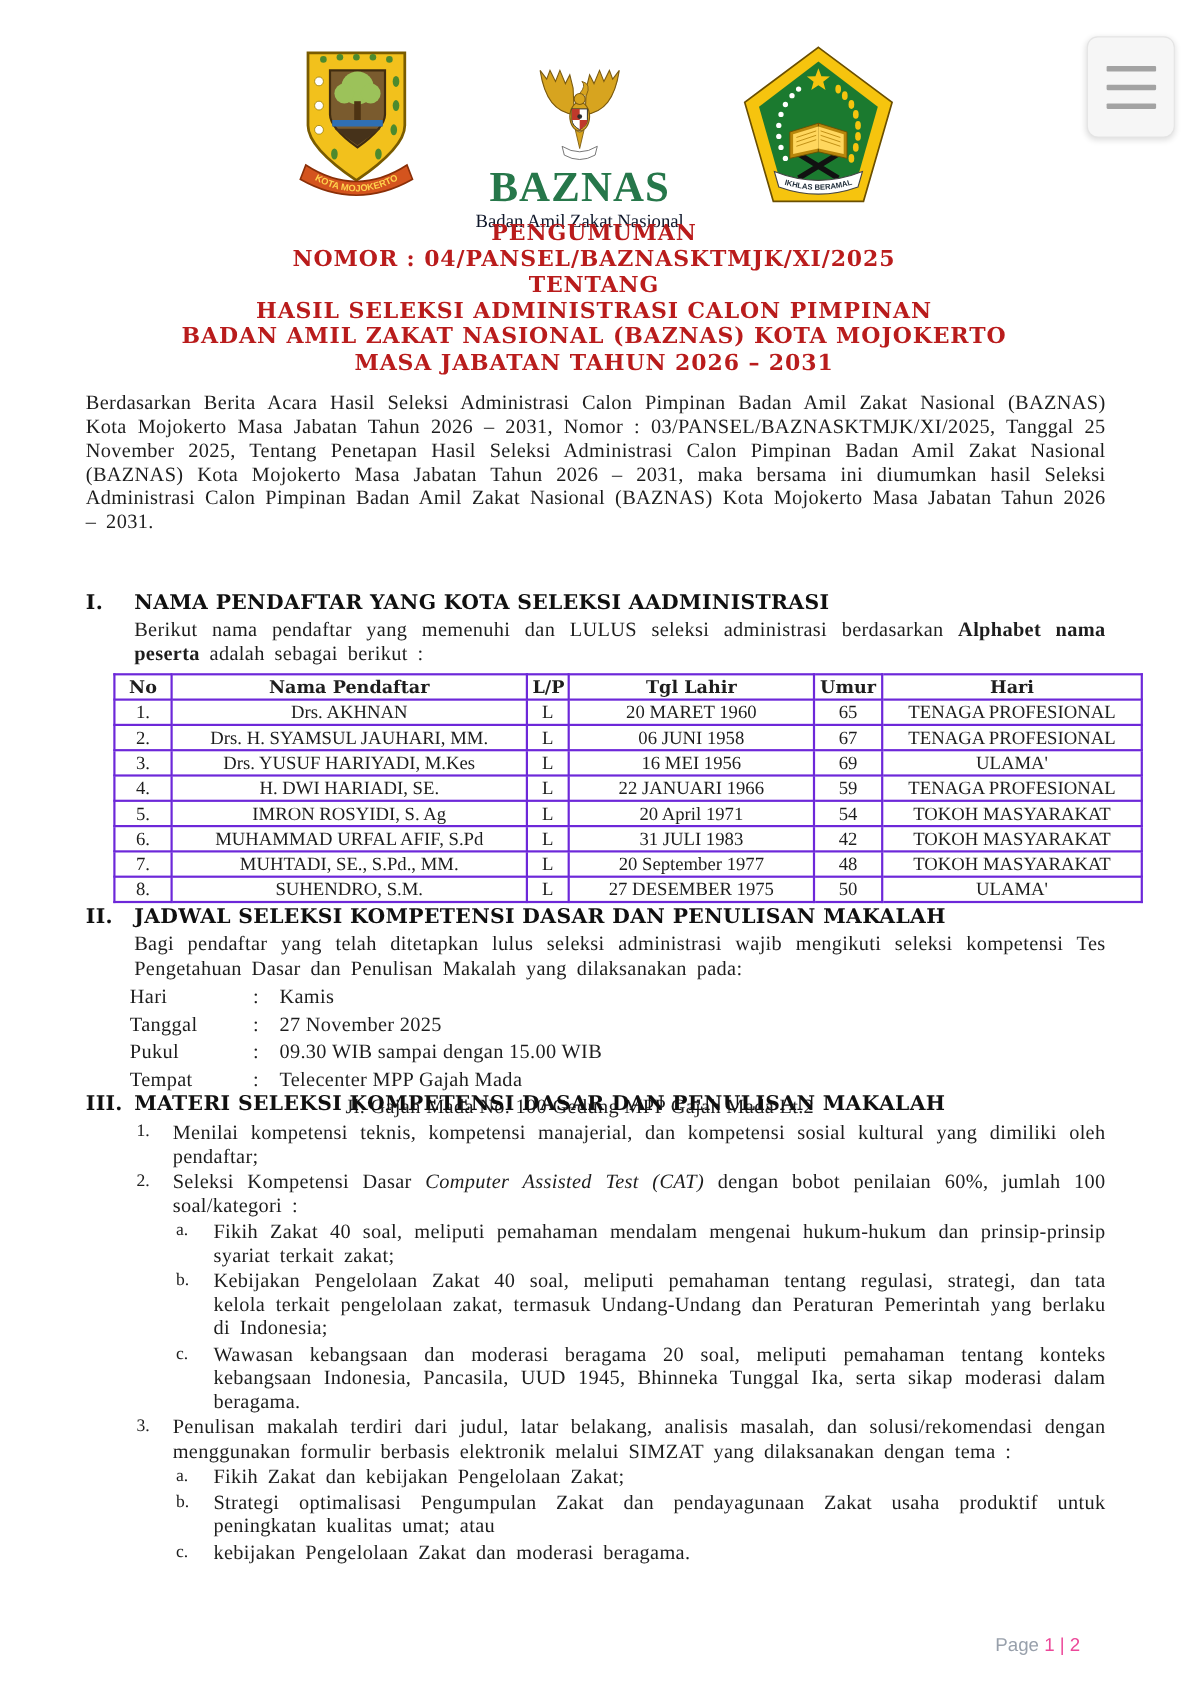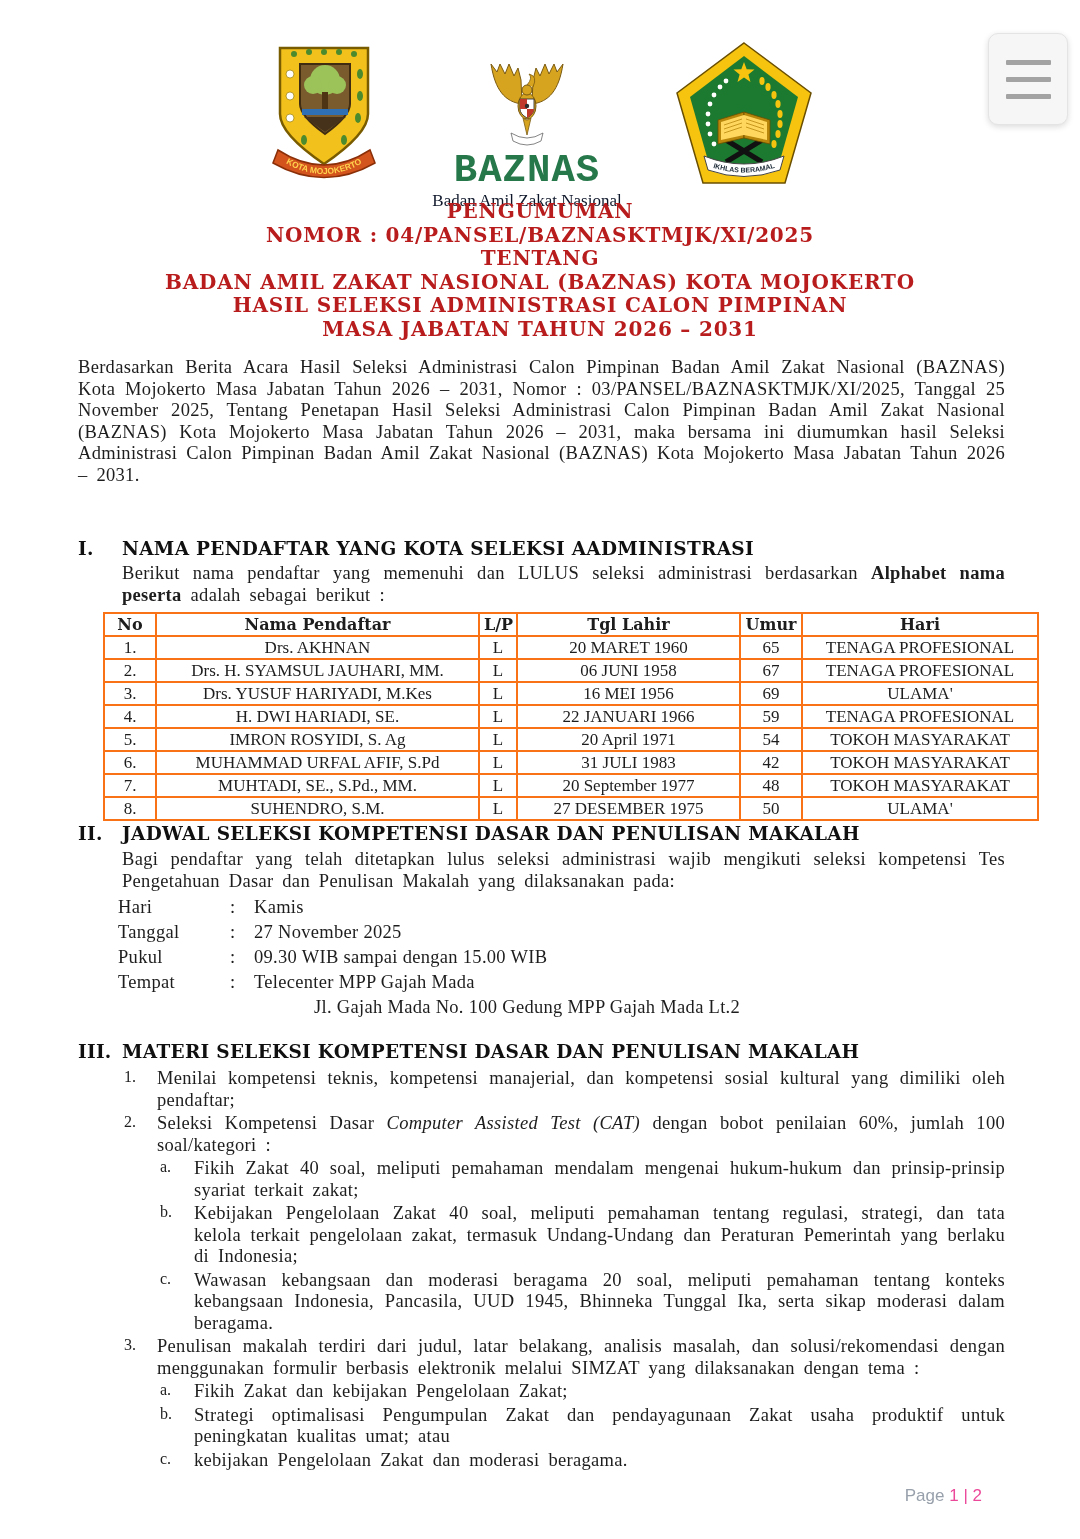--- a/index.html
+++ b/index.html
@@ -8,47 +8,47 @@
 
   
   .menu-btn{position:absolute;left:988px;top:33px;width:78px;height:90px;background:#f6f6f6;
             border:1px solid #e4e4e4;border-radius:10px;box-shadow:0 2px 6px rgba(0,0,0,.14);
             display:flex;flex-direction:column;justify-content:center;align-items:center;gap:12px;cursor:pointer;}
   .menu-bar{display:block;width:45px;height:5px;background:#a3a3a3;border-radius:1px;}
 
   
   .logos{position:absolute;top:40px;left:268px;width:546px;display:flex;justify-content:space-between;align-items:flex-start;}
   .baznas-block{width:212px;display:flex;flex-direction:column;align-items:center;margin-top:14px;}
-  .baznas-name{font-family:Liberation Mono, monospace;font-weight:bold;font-size:39px;line-height:40px;
+  .baznas-name{font-family:Liberation Serif, serif;font-weight:bold;font-size:39px;line-height:40px;
                color:#26774a;letter-spacing:1px;margin-top:1px;}
   .baznas-sub{font-family:"Liberation Serif",serif;font-size:17px;line-height:20px;color:#0f172a;}
 
   
   .title-block{position:absolute;top:200px;left:0;width:1080px;text-align:center;
                font-family:"DejaVu Serif",serif;font-weight:bold;font-size:20px;line-height:23.5px;
                letter-spacing:0.8px;color:#b91c1c;}
 
   
   .bodytext{font-size:18.5px;line-height:21.5px;letter-spacing:0.3px;word-spacing:4px;text-align:justify;margin:0;}
   .intro{position:absolute;top:357px;left:78px;width:927px;}
 
   section{position:absolute;left:78px;width:927px;}
   .sec1{top:537px;width:960px;}
   .sec2{top:822px;}
-  .sec3{top:1040px;}
+  .sec3{top:992px;}
   .sec-head{display:flex;font-family:"DejaVu Serif",serif;font-weight:bold;font-size:18.5px;
             line-height:24px;letter-spacing:0.3px;color:#101010;}
   .sec-num{flex:0 0 44px;}
   .sec-body{margin-left:44px;}
   .b{font-weight:bold;}
 
   
   table.cand{border-collapse:collapse;margin:6px 0 0 25px;width:934px;table-layout:fixed;
              font-size:17px;line-height:19px;}
-  table.cand th,table.cand td{border:2px solid #f97316;text-align:center;padding:1px 4px;
+  table.cand th,table.cand td{border:2px solid #6d28d9;text-align:center;padding:1px 4px;
              overflow:hidden;white-space:nowrap;}
   table.cand th{font-family:"DejaVu Serif",serif;font-size:16px;font-weight:bold;}
 
   
   .sched{margin-left:40px;font-size:18.5px;line-height:25px;letter-spacing:0.3px;}
   .sched-row{display:flex;}
   .sched-label{flex:0 0 112px;}
   .sched-colon{flex:0 0 24px;}
   .sched-value{flex:1;}
   .sched-line2{margin-left:196px;}
@@ -166,22 +166,22 @@
       <text font-size="7" font-weight="bold" fill="#22303c" font-family="Liberation Sans, sans-serif">
         <textPath href="#kemenagbanner" startOffset="50%" text-anchor="middle">IKHLAS BERAMAL</textPath>
       </text>
     </svg>
   </div>
 
   <div class="title-block">
     <div>PENGUMUMAN</div>
     <div>NOMOR : 04/PANSEL/BAZNASKTMJK/XI/2025</div>
     <div>TENTANG</div>
+    <div>HASIL SELEKSI ADMINISTRASI CALON PIMPINAN</div>
     <div>BADAN AMIL ZAKAT NASIONAL (BAZNAS) KOTA MOJOKERTO</div>
-    <div>HASIL SELEKSI ADMINISTRASI CALON PIMPINAN</div>
     <div>MASA JABATAN TAHUN 2026 – 2031</div>
   </div>
 
   <p class="bodytext intro">Berdasarkan Berita Acara Hasil Seleksi Administrasi Calon Pimpinan Badan Amil Zakat Nasional (BAZNAS) Kota Mojokerto Masa Jabatan Tahun 2026 – 2031, Nomor : 03/PANSEL/BAZNASKTMJK/XI/2025, Tanggal 25 November 2025, Tentang Penetapan Hasil Seleksi Administrasi Calon Pimpinan Badan Amil Zakat Nasional (BAZNAS) Kota Mojokerto Masa Jabatan Tahun 2026 – 2031, maka bersama ini diumumkan hasil Seleksi Administrasi Calon Pimpinan Badan Amil Zakat Nasional (BAZNAS) Kota Mojokerto Masa Jabatan Tahun 2026 – 2031.</p>
 
   <section class="sec1">
     <div class="sec-head">
       <span class="sec-num">I.</span>
       <span class="sec-title">NAMA PENDAFTAR YANG KOTA SELEKSI AADMINISTRASI</span>
     </div>

